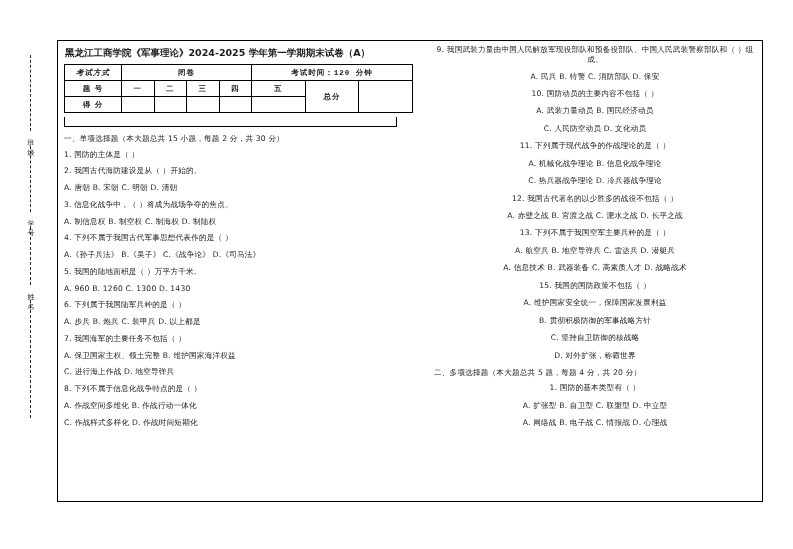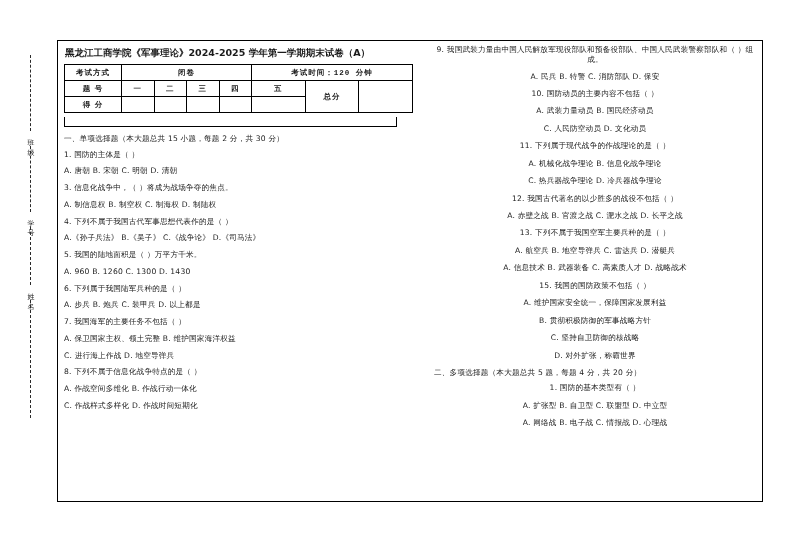--- a/index.html
+++ b/index.html
@@ -102,21 +102,21 @@
     border: 1px solid #000;
     font-size: 7.5px;
     font-weight: bold;
     text-align: center;
     vertical-align: middle;
     height: 15px;
     padding: 0 2px;
     letter-spacing: 1px;
   }
   td.cell-empty { font-weight: normal; }
-  td.mode-label { width: 52px; }
+  td.mode-label { width: 52px; font-style: italic; }
   td.mode-value { width: 125px; letter-spacing: 2px; }
   td.time-cell { width: 156px; font-weight: normal; font-size: 7px; letter-spacing: 0; font-family: Liberation Mono, monospace; }
   td.num-label { width: 52px; }
   td.num-cell  { width: 31px; }
   td.total-cell { width: 48px; }
   td.blank-wide { width: 75px; }
 
   .table-tail {
     border-left: 1px solid #000;
     border-right: 1px solid #000;
@@ -217,20 +217,21 @@
           </tr>
         </tbody>
           </table>
 
         <div class="table-tail"></div>
 
         <div class="q-section">一、单项选择题（本大题总共 15 小题，每题 2 分，共 30 分）</div>
 
         <div class="q-line stem">1. 国防的主体是（  ）</div>
 
+        <div class="q-line stem">2. 我国古代海防建设是从（  ）开始的。</div>
         <div class="q-line opts">A. 唐朝   B. 宋朝   C. 明朝   D. 清朝</div>
 
         <div class="q-line stem">3. 信息化战争中，（  ）将成为战场争夺的焦点。</div>
         <div class="q-line opts">A. 制信息权   B. 制空权   C. 制海权   D. 制陆权</div>
 
         <div class="q-line stem">4. 下列不属于我国古代军事思想代表作的是（  ）</div>
         <div class="q-line opts">A.《孙子兵法》   B.《吴子》   C.《战争论》   D.《司马法》</div>
 
         <div class="q-line stem">5. 我国的陆地面积是（  ）万平方千米。</div>
         <div class="q-line opts">A. 960   B. 1260   C. 1300   D. 1430</div>

